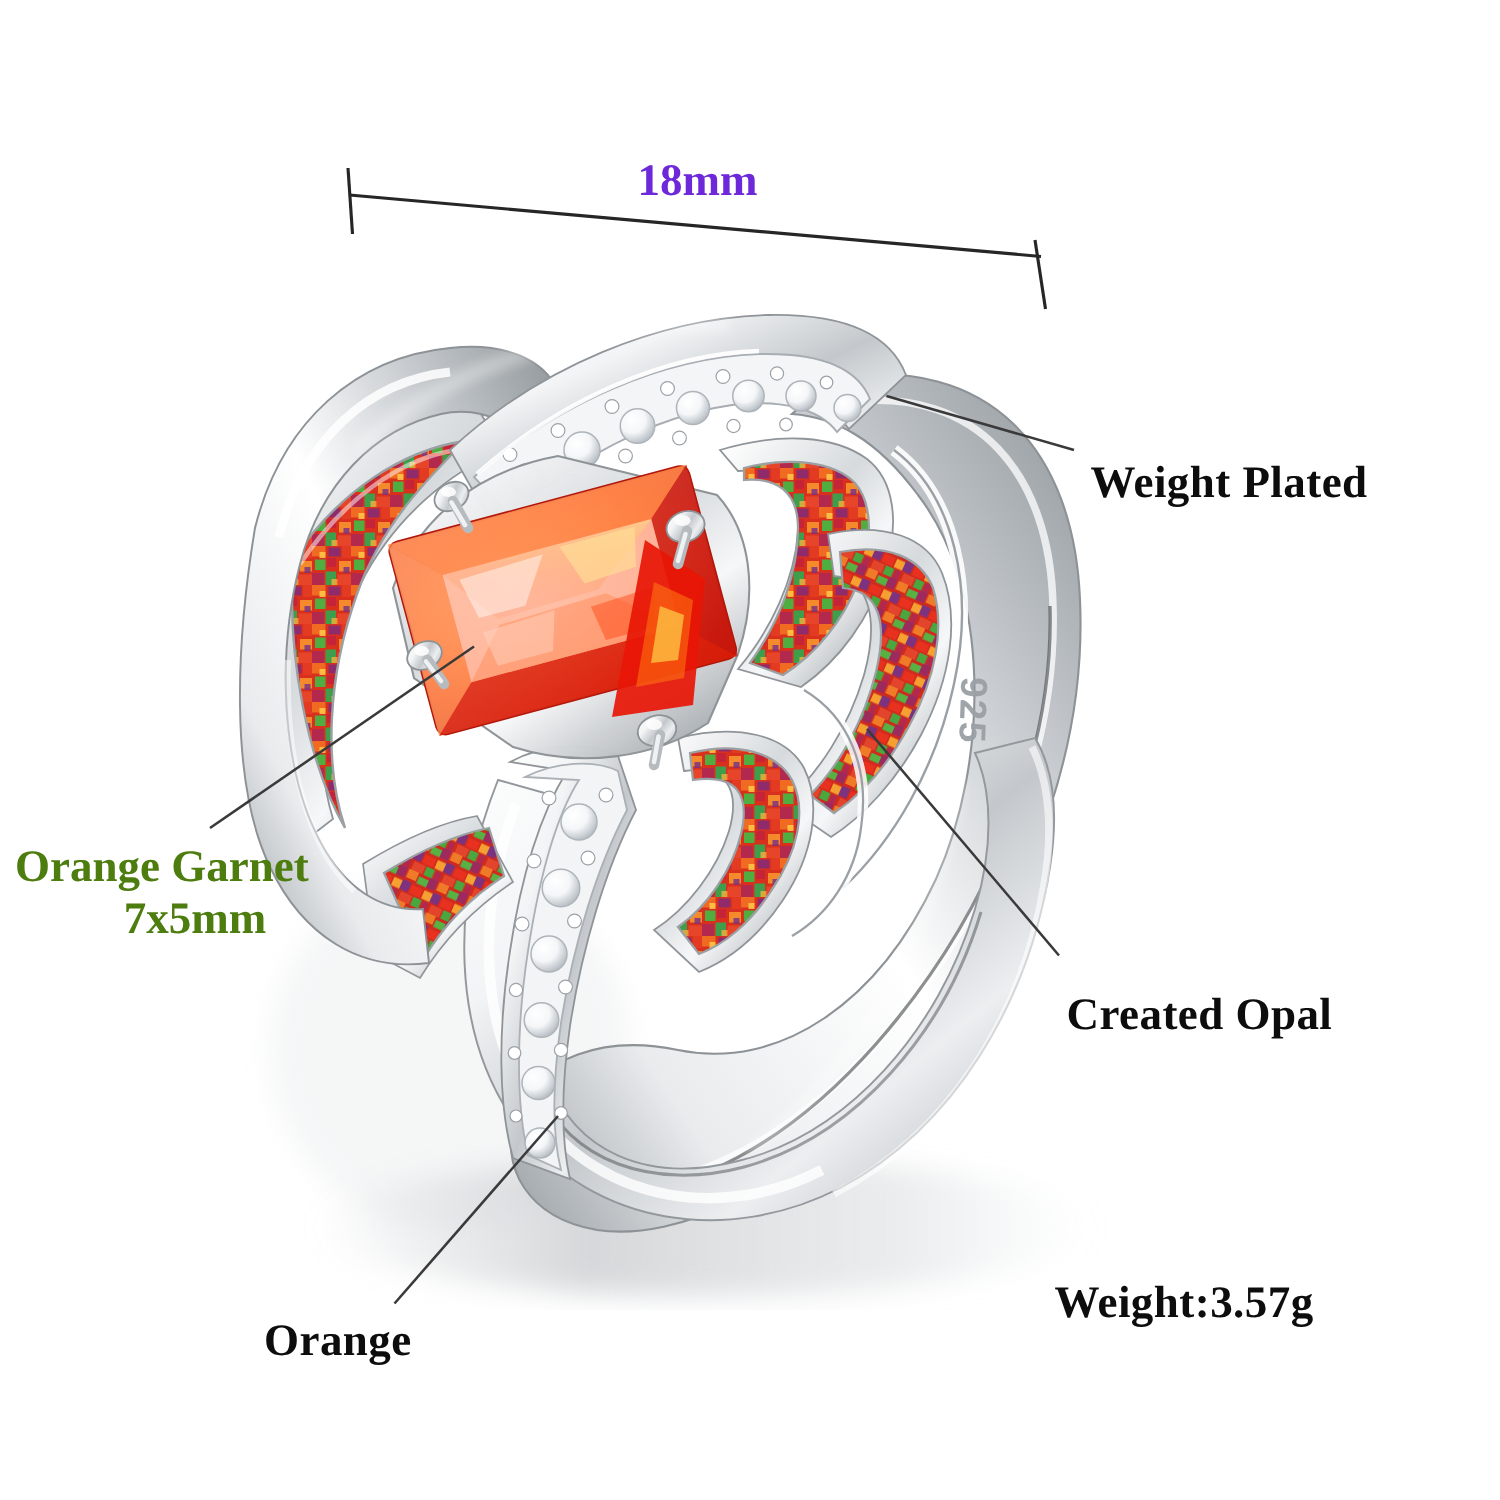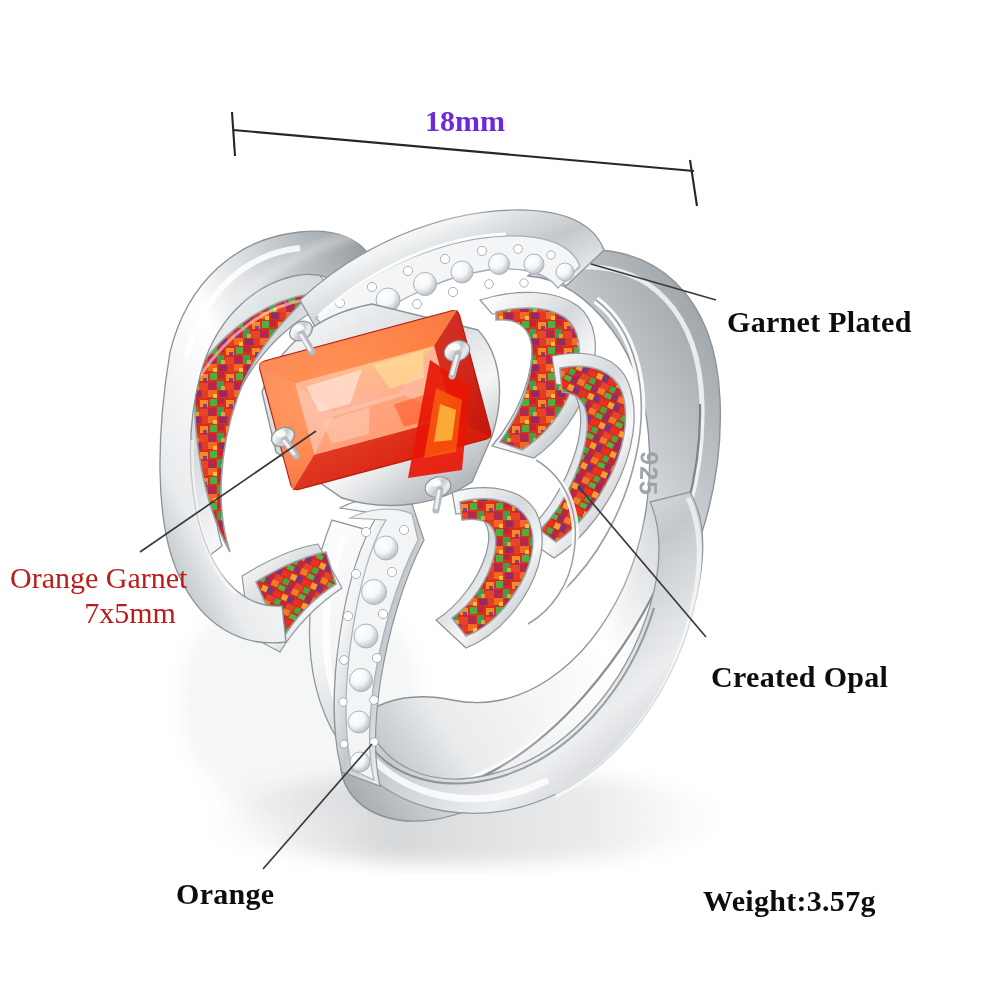--- a/index.html
+++ b/index.html
@@ -13,21 +13,21 @@
 
   
   .anno{
     position:absolute;color:#0d0d0d;font-weight:bold;
     font-family:"Liberation Serif","DejaVu Serif",serif;
     white-space:nowrap;letter-spacing:.3px;
   }
   .anno.l1{font-size:30px;}
   .dim-label{position:absolute;font-size:30px;font-weight:bold;color:#6d28d9;}
 
-  .anno-2line{position:absolute;color:#b91c1c;font-weight:normal;line-height:1.18;}
+  .anno-2line{position:absolute;color:#4d7c0f;font-weight:bold;line-height:1.18;}
   .anno-2line .r1{font-size:30px;display:block;}
   .anno-2line .r2{font-size:30px;display:block;text-align:center;}
 
   svg.overlay{position:absolute;left:0;top:0;width:1000px;height:1000px;overflow:visible;}
 
   
   #ring{position:absolute;left:0;top:0;width:1000px;height:1000px;}
 </style>
 </head>
 <body>
@@ -354,26 +354,26 @@
     <g stroke="#3a3a3a" stroke-width="1.7" fill="none">
       <line x1="591" y1="264" x2="716" y2="300"></line>
       <line x1="578" y1="486" x2="706" y2="637"></line>
       <line x1="316" y1="431" x2="140" y2="552"></line>
       <line x1="372" y1="744" x2="263" y2="869"></line>
     </g>
   </svg>
 
   <div class="dim-label" style="left:425px; top:104px;">18mm</div>
 
-  <div class="anno l1" style="left:727px; top:305px;">Garnet Plated</div>
+  <div class="anno l1" style="left:727px; top:305px;">Weight Plated</div>
 
   <div class="anno l1" style="left:711px; top:643px;margin-top:17px;">Created Opal</div>
 
   <div class="anno-2line" style="left:10px; top:560px; width:240px;">
     <span class="r1">Orange Garnet</span>
     <span class="r2">7x5mm</span>
   </div>
 
   <div class="anno l1" style="left:176px; top:877px;">Orange</div>
 
-  <div class="anno l1" style="left:703px; top:884px;">Weight:3.57g</div>
+  <div class="anno l1" style="left:703px; top:852px;">Weight:3.57g</div>
 
 </div>
 
 </body></html>

